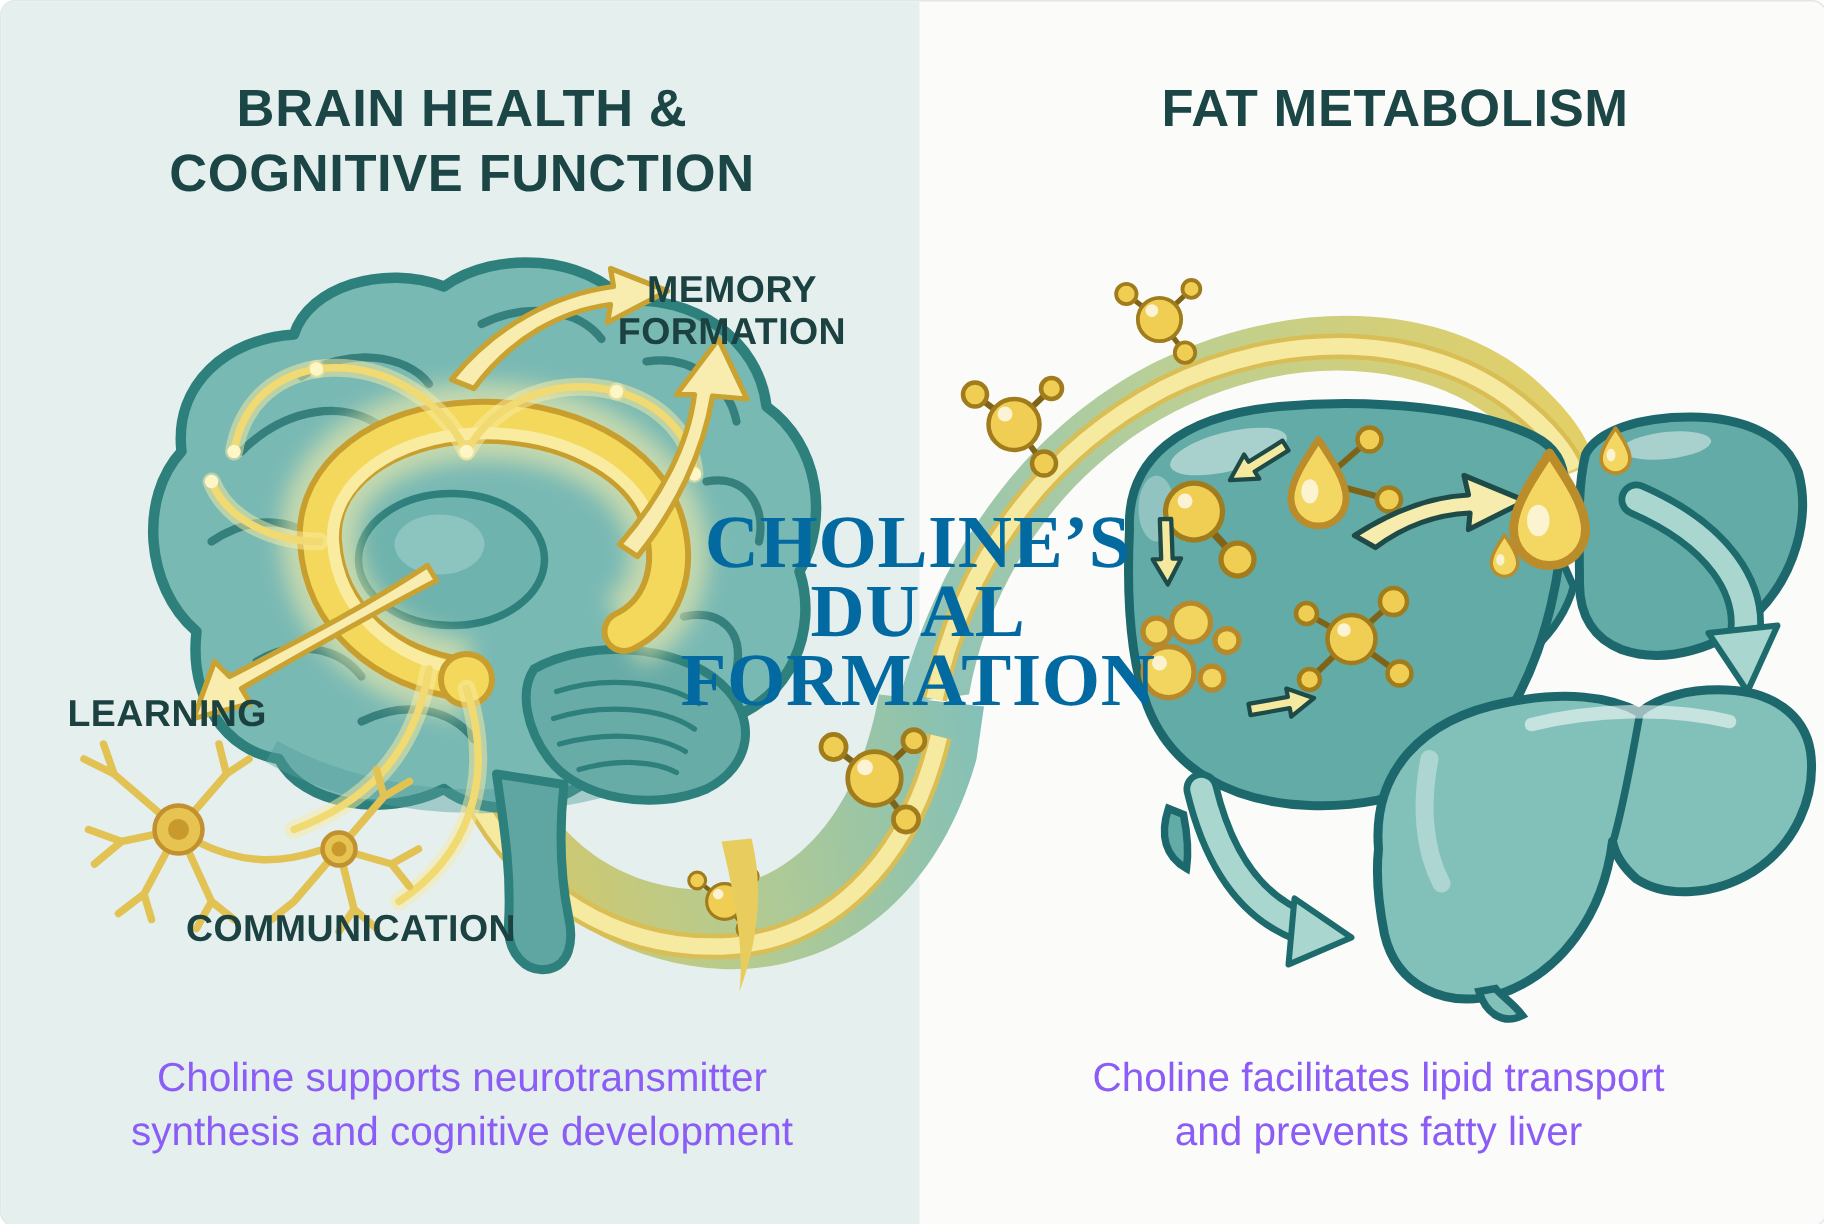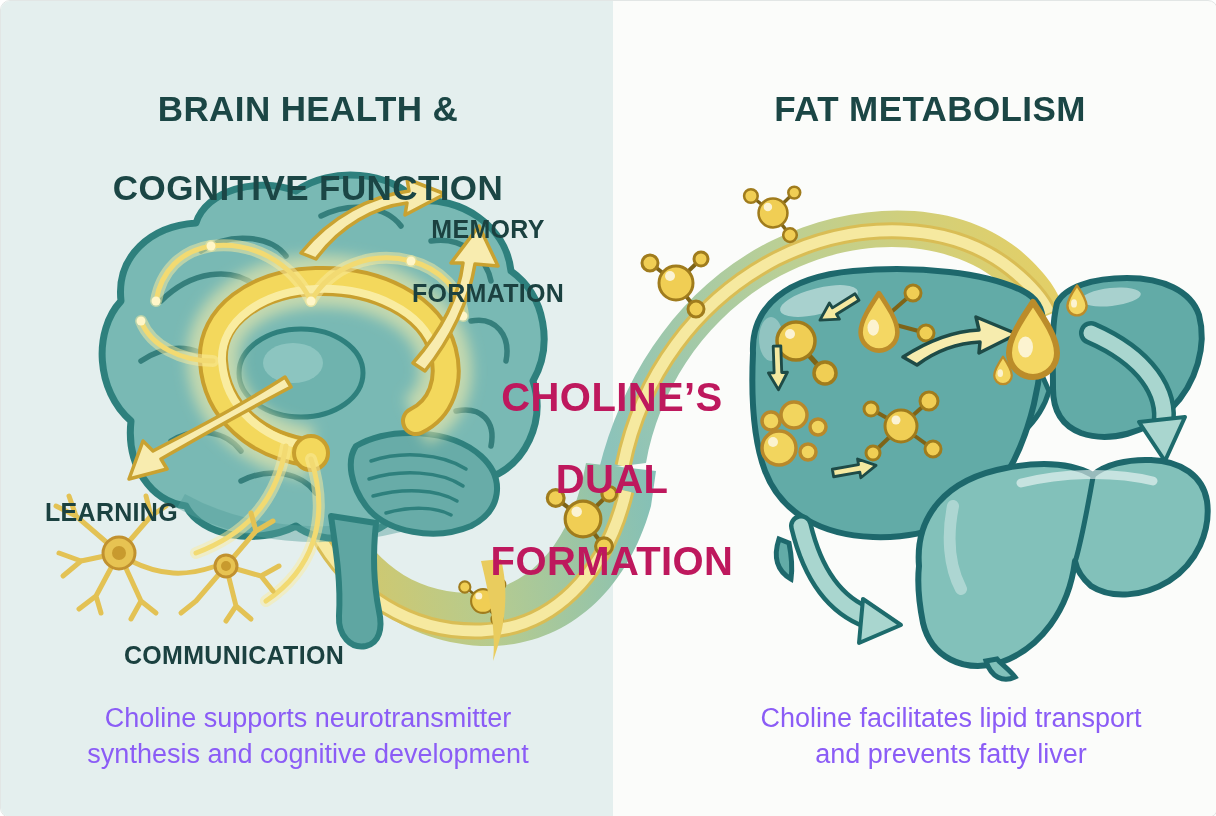--- a/index.html
+++ b/index.html
@@ -4,32 +4,32 @@
 <style>
   html,body{margin:0;padding:0;background:#ffffff;}
   #stage{
     position:relative;width:1216px;height:816px;overflow:hidden;
     background:#fbfcfa;border-radius:10px;border:1px solid #e2e6e5;
     font-family:"Liberation Sans", sans-serif;
   }
   #left-bg{position:absolute;left:0;top:0;width:612px;height:816px;background:#e4efee;}
   #artwork{position:absolute;left:0;top:0;}
   .txt{position:absolute;color:#1b4645;font-weight:800;text-align:center;white-space:nowrap;}
-  .txt .ln{display:block;margin-top:36px;}
+  .txt .ln{display:block;}
   .center-x{transform:translateX(-50%);}
   #title-left{left:307px;top:50px;font-size:35px;line-height:43px;letter-spacing:.4px;}
   #title-right{left:929px;top:50px;font-size:35px;line-height:43px;letter-spacing:.4px;}
-  #center-title{left:611px;top:337px;font-size:40px;line-height:46px;letter-spacing:.4px;color:#be185d;}
+  #center-title{left:611px;top:337px;font-size:50px;line-height:46px;letter-spacing:.4px;color:#0369a1;font-family:Liberation Serif, serif;}
   .small-label{font-size:25px;line-height:28px;letter-spacing:.3px;color:#1b4140;text-align:center;}
   #memory-label{left:487px;top:178px;}
   #learning-label{left:44px;top:461px;text-align:left;transform:none;}
   #neural-label{left:233px;top:604px;}
   .caption{position:absolute;color:#8b5cf6;font-weight:400;font-size:27px;line-height:36px;text-align:center;white-space:nowrap;transform:translateX(-50%);}
   #caption-left{left:307px;top:699px;}
-  #caption-right{left:918px;top:699px;margin-left:32px;}
+  #caption-right{left:918px;top:699px;}
 </style>
 </head>
 <body>
 
 <div id="stage">
   <div id="left-bg"></div>
 
   <svg id="artwork" width="1216" height="816" viewBox="0 0 1216 816">
     <defs>
       <linearGradient id="archGrad" gradientUnits="userSpaceOnUse" x1="600" y1="420" x2="1060" y2="240">

